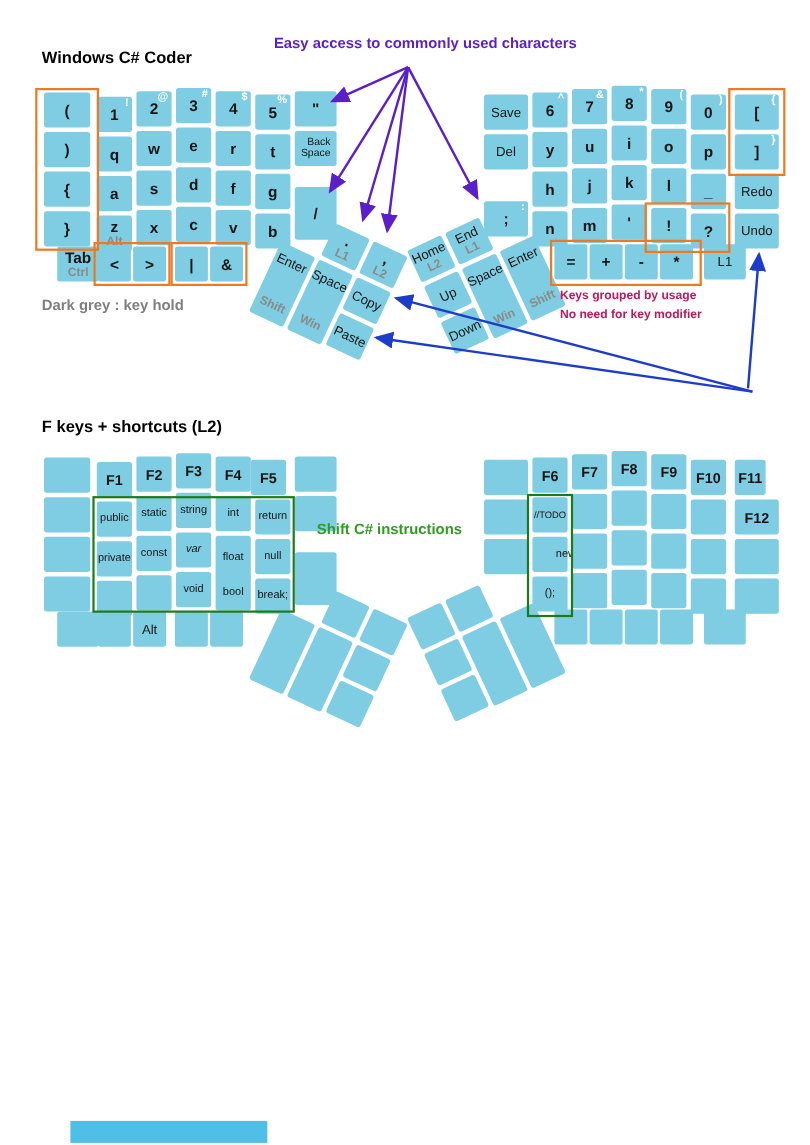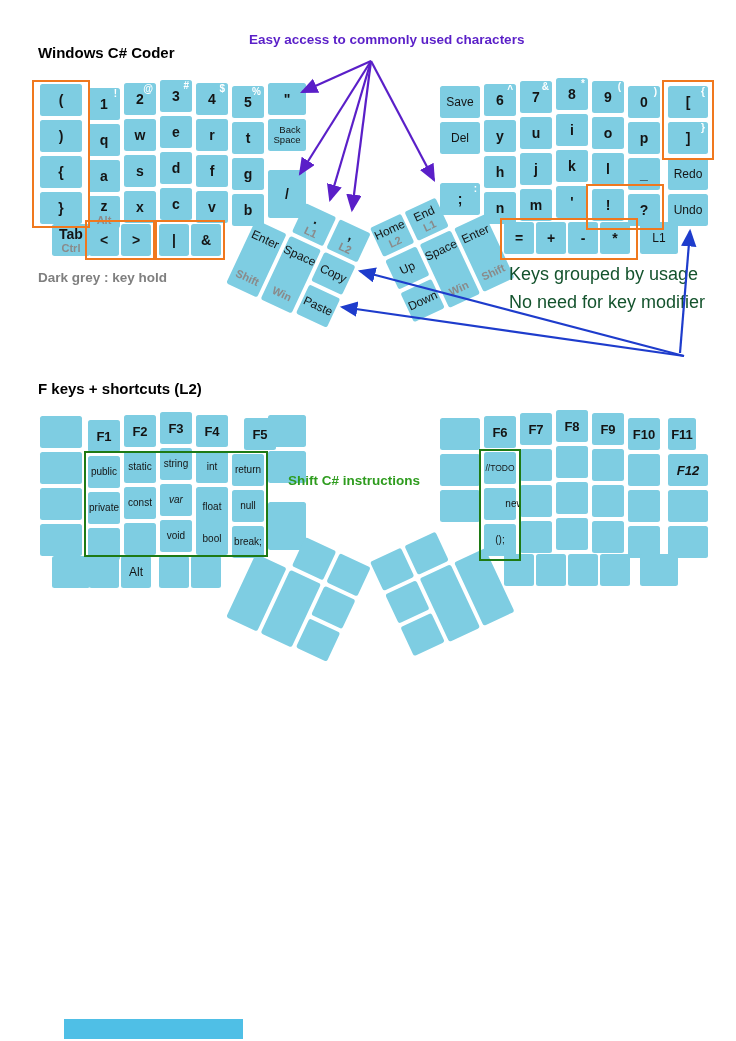--- a/index.html
+++ b/index.html
@@ -17,21 +17,21 @@
   .key .hold{color:#8a8a8a;font-weight:700;font-size:11px;line-height:1;margin-top:2px}
   .key.tall{justify-content:space-between;padding:8px 2px}
   .thumb{position:absolute;width:110px;height:106px;transform-origin:0 0;z-index:1}
   .thumb .key{z-index:1}
   .rect{position:absolute;border:2.5px solid;z-index:3;background:transparent}
   .rect.orange{border-color:#F0781E}
   .rect.green{border-color:#1E7A14}
   .lbl{position:absolute;z-index:4;line-height:1.25}
   .title{font-size:15px;font-weight:700;color:#000}
   .purpleT{color:#5A1FC8;font-size:13.5px;font-weight:700}
-  .orangeT{color:#14532d;font-size:18px;font-weight:400;line-height:1.55}
+  .orangeT{color:#be185d;font-size:11px;font-weight:700;line-height:1.55}
   .blueT{color:#1E3CCC;font-size:13px;font-weight:700}
   .greenT{color:#2E9C1E;font-size:13.5px;font-weight:700}
   .grayT{color:#7F7F7F;font-size:13.5px;font-weight:700}
   #arrows{position:absolute;left:0;top:0;z-index:5;pointer-events:none}
   #footer-bar{position:absolute;z-index:1}
 </style>
 </head>
 <body>
 
 <div id="page" style="--key: #7ECDE2;">
@@ -344,21 +344,21 @@
       </div>
       <div class="key" style="left: 196px; top: 451px; width: 32px; height: 32px;">
         <div class="main code">int</div>
       </div>
       <div class="key" style="left: 196px; top: 487px; width: 32px; height: 40px;">
         <div class="main code">float</div>
       </div>
       <div class="key" style="left: 196px; top: 523px; width: 32px; height: 32px;">
         <div class="main code">bool</div>
       </div>
-      <div class="key" style="left: 244px; top: 418px; width: 32px; height: 32px;">
+      <div class="key" style="left: 228px; top: 418px; width: 32px; height: 32px;">
         <div class="main fkey">F5</div>
       </div>
       <div class="key" style="left: 232px; top: 454px; width: 32px; height: 32px;">
         <div class="main code">return</div>
       </div>
       <div class="key" style="left: 232px; top: 490px; width: 32px; height: 32px;">
         <div class="main code">null</div>
       </div>
       <div class="key" style="left: 232px; top: 526px; width: 32px; height: 32px;">
         <div class="main code">break;</div>
@@ -416,21 +416,21 @@
       <div class="key" style="left: 592px; top: 521px; width: 32px; height: 32px;"></div>
       <div class="key" style="left: 628px; top: 418px; width: 32px; height: 32px;">
         <div class="main fkey">F10</div>
       </div>
       <div class="key" style="left: 628px; top: 454px; width: 32px; height: 32px;"></div>
       <div class="key" style="left: 628px; top: 490px; width: 32px; height: 32px;"></div>
       <div class="key" style="left: 628px; top: 526px; width: 32px; height: 32px;"></div>
       <div class="key" style="left: 668px; top: 418px; width: 28px; height: 32px;">
         <div class="main fkey">F11</div>
       </div>
-      <div class="key" style="left: 668px; top: 454px; width: 40px; height: 32px; font-style: italic;">
+      <div class="key" style="left: 668px; top: 454px; width: 40px; height: 32px;">
         <div class="main fkey">F12</div>
       </div>
       <div class="key" style="left: 668px; top: 490px; width: 40px; height: 32px;"></div>
       <div class="key" style="left: 668px; top: 526px; width: 40px; height: 32px;"></div>
       <div class="key" style="left: 504px; top: 554px; width: 30px; height: 32px;"></div>
       <div class="key" style="left: 536px; top: 554px; width: 30px; height: 32px;"></div>
       <div class="key" style="left: 568px; top: 554px; width: 30px; height: 32px;"></div>
       <div class="key" style="left: 600px; top: 554px; width: 30px; height: 32px;"></div>
       <div class="key" style="left: 640px; top: 554px; width: 38px; height: 32px;"></div>
       <div class="thumb" style="left: 370px; top: 562px; transform: rotate(-25deg);">

